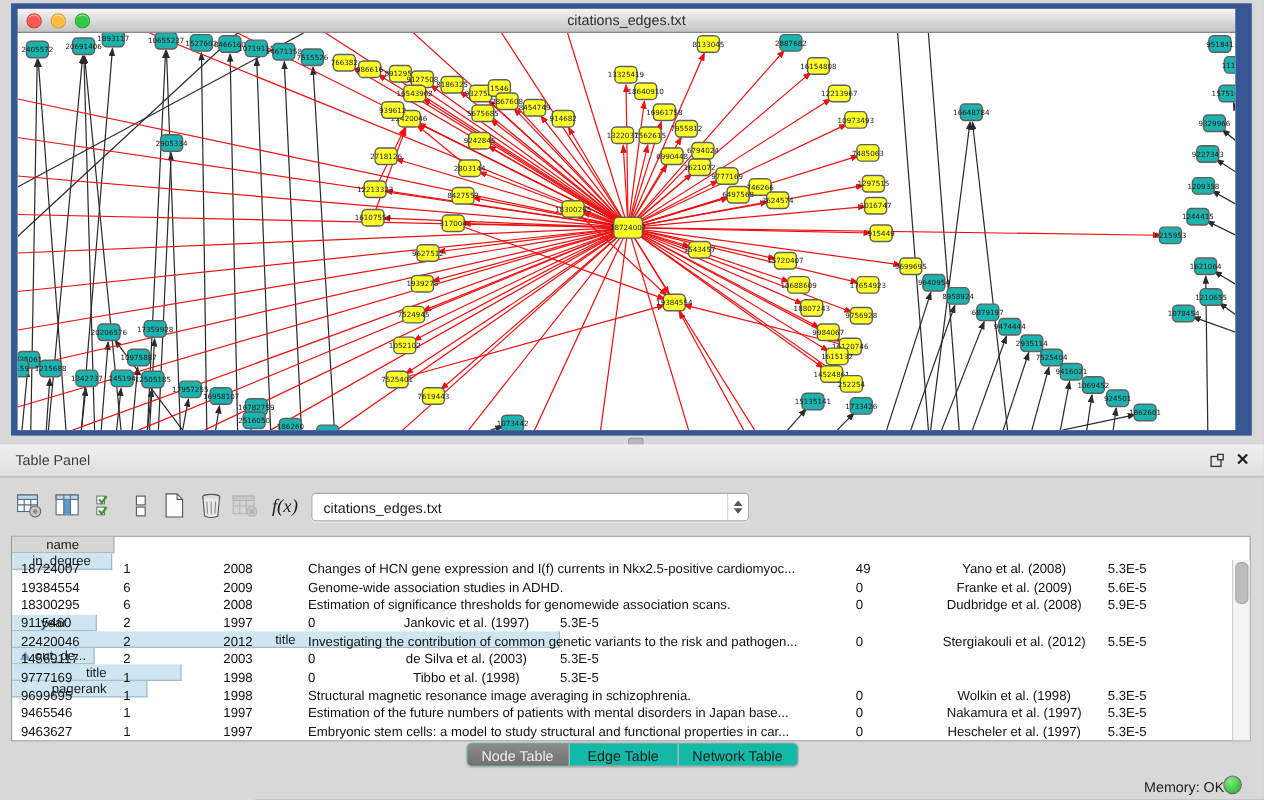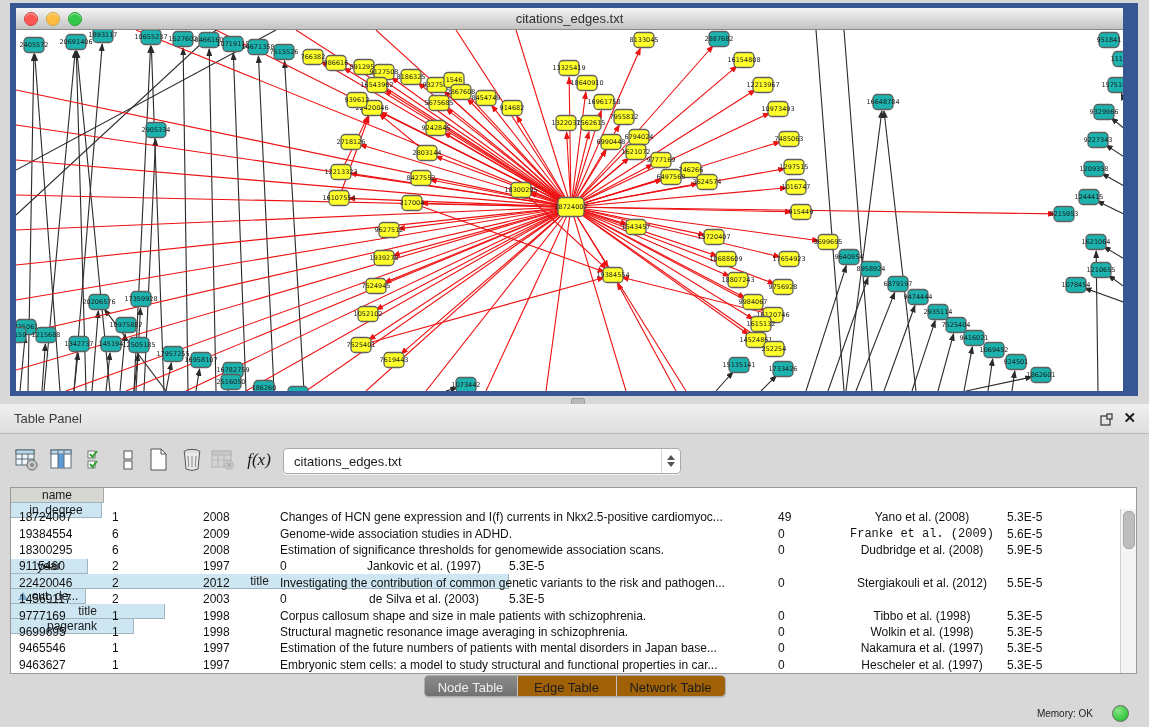--- a/index.html
+++ b/index.html
@@ -47,27 +47,27 @@
   .th.gray{background:#d6d6d2;border-right-color:#a8a8a8;}
   .sort-asc{width:0;height:0;border-left:5px solid transparent;border-right:5px solid transparent;border-bottom:8px solid #7ba7c9;margin-right:4px;}
   .tbody{position:absolute;left:0;top:21px;width:1111px;}
   .tr{display:flex;height:16.4px;align-items:center;cursor:default;}
   .td{box-sizing:border-box;font-size:12px;color:#111;white-space:nowrap;overflow:hidden;padding:0 4px 0 8px;}
   .td.center{text-align:center;padding:0 2px;}
   .vscroll{position:absolute;right:0;top:21px;width:15px;height:164px;background:#f4f4f4;border-left:1px solid #cfcfcf;}
   .vthumb{position:absolute;left:2px;top:2px;width:10px;height:36px;border-radius:5px;background:#bdbdbd;border:1px solid #a6a6a6;}
 
   .tabs{position:absolute;left:0;top:675px;width:1149px;height:22px;display:flex;justify-content:center;}
-  .tabgroup{display:flex;border:1px solid #adadad;border-radius:5px;overflow:hidden;background:#a16207;box-shadow:0 1px 1px rgba(0,0,0,.12);}
+  .tabgroup{display:flex;border:1px solid #adadad;border-radius:5px;overflow:hidden;background:#14b8a6;box-shadow:0 1px 1px rgba(0,0,0,.12);}
   .tab{height:22px;display:flex;align-items:center;justify-content:center;font-size:13px;color:#1d1d1d;border-right:1px solid #c2c2c2;cursor:pointer;}
   .tab:last-child{border-right:none;}
   .tab.active{background:linear-gradient(#8a8a8a,#6f6f6f);color:#efefef;}
 
   .statusbar{position:absolute;left:0;top:700px;width:1149px;height:27px;}
-  .mem-label{position:absolute;right:56px;top:8px;font-size:10px;color:#222;}
+  .mem-label{position:absolute;right:36px;top:8px;font-size:13px;color:#222;}
   .mem-dot{position:absolute;right:20px;top:5px;width:15px;height:15px;border-radius:50%;
     background:radial-gradient(circle at 35% 30%,#8ae58a,#3ecb45 60%,#2aa635);border:1px solid #6a6a6a;}
 </style>
 </head>
 <body>
 <div id="app">
 
   <div class="net-frame">
     <div class="titlebar">
       <span class="light red"></span>
@@ -589,21 +589,21 @@
           <div class="td" style="width: 75px;">49</div>
           <div class="td center" style="width: 154px;">Yano et al. (2008)</div>
           <div class="td" style="width: 123px;">5.3E-5</div>
         </div>
         <div class="tr">
           <div class="td" style="width: 93px;">19384554</div>
           <div class="td" style="width: 91px;">6</div>
           <div class="td" style="width: 77px;">2009</div>
           <div class="td" style="width: 498px;">Genome-wide association studies in ADHD.</div>
           <div class="td" style="width: 75px;">0</div>
-          <div class="td center" style="width: 154px; font-family: Liberation Mono, monospace;">Franke et al. (2009)</div>
+          <div class="td center" style="width: 154px;">Franke et al. (2009)</div>
           <div class="td" style="width: 123px;">5.6E-5</div>
         </div>
         <div class="tr">
           <div class="td" style="width: 93px;">18300295</div>
           <div class="td" style="width: 91px;">6</div>
           <div class="td" style="width: 77px;">2008</div>
           <div class="td" style="width: 498px;">Estimation of significance thresholds for genomewide association scans.</div>
           <div class="td" style="width: 75px;">0</div>
           <div class="td center" style="width: 154px;">Dudbridge et al. (2008)</div>
           <div class="td" style="width: 123px;">5.9E-5</div>
@@ -630,21 +630,20 @@
           <div class="td" style="width: 91px;">2</div>
           <div class="td" style="width: 77px;">2003</div>
           <div class="td" style="width: 75px;">0</div>
           <div class="td center" style="width: 154px;">de Silva et al. (2003)</div>
           <div class="td" style="width: 123px;">5.3E-5</div>
         </div>
         <div class="tr">
           <div class="td" style="width: 93px;">9777169</div>
           <div class="td" style="width: 91px;">1</div>
           <div class="td" style="width: 77px;">1998</div>
-          <div class="td" style="width: 498px;">Corpus callosum shape and size in male patients with schizophrenia.</div>
           <div class="td" style="width: 75px;">0</div>
           <div class="td center" style="width: 154px;">Tibbo et al. (1998)</div>
           <div class="td" style="width: 123px;">5.3E-5</div>
         </div>
         <div class="tr">
           <div class="td" style="width: 93px;">9699695</div>
           <div class="td" style="width: 91px;">1</div>
           <div class="td" style="width: 77px;">1998</div>
           <div class="td" style="width: 498px;">Structural magnetic resonance image averaging in schizophrenia.</div>
           <div class="td" style="width: 75px;">0</div>

